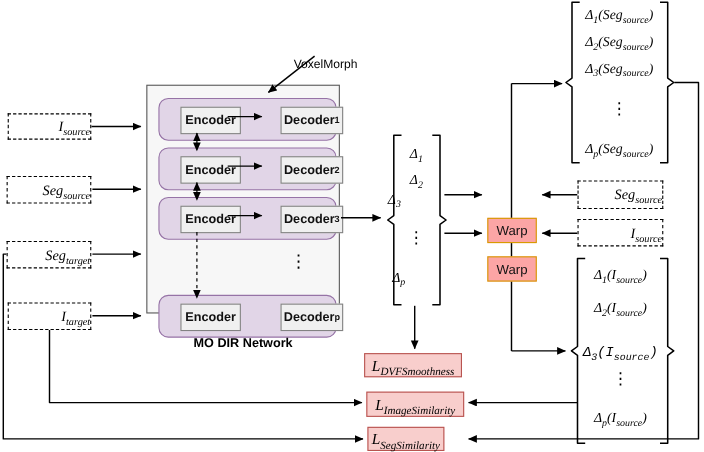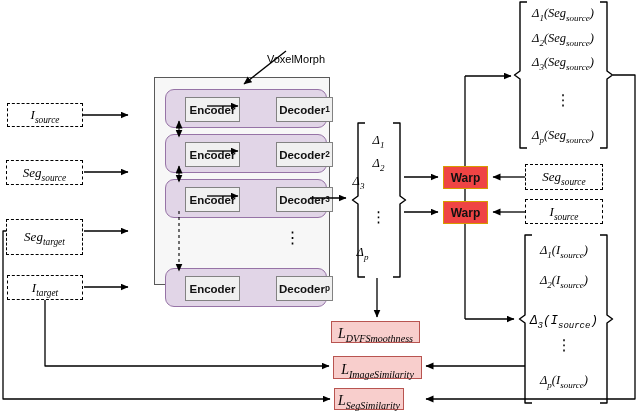--- a/index.html
+++ b/index.html
@@ -1,67 +1,68 @@
 <!DOCTYPE html>
 <html><head>
 <meta charset="utf-8">
 <style>
   html,body{margin:0;padding:0;}
   body{width:640px;height:411px;position:relative;background:#ffffff;overflow:hidden;
        font-family:"Liberation Sans",sans-serif;}
   .abs{position:absolute;box-sizing:border-box;}
   
-  .dashedbox{border:1px dashed #000;background:#fff;display:flex;align-items:center;justify-content:center;}
+  .dashedbox{border:1px dashed #000;background:#fff;display:flex;align-items:center;justify-content:flex-end;}
   .math{font-family:"Liberation Serif",serif;font-style:italic;font-size:13px;color:#000;white-space:nowrap;}
   sub{font-size:72%;line-height:0;}
   
   .network{background:#f7f7f7;border:1.5px solid #595959;}
   .row{position:absolute;left:10px;width:160px;height:37px;background:#e1d5e7;
        border:1px solid #9673a6;border-radius:9px;}
   .module{position:absolute;top:7px;height:23px;background:#f0f0f0;border:1px solid #828282;
           display:flex;align-items:center;justify-content:center;
           font-weight:bold;font-size:11.5px;color:#111;}
   .module.enc{left:19px;width:53px;}
   .module.dec{left:110px;width:55px;}
   .netlabel{position:absolute;left:0;width:100%;top:228px;text-align:center;
             font-weight:bold;font-size:11.5px;color:#000;}
   .dots{font-family:"Liberation Serif",serif;font-size:16px;color:#000;text-align:center;}
   
   .bent{position:absolute;height:18px;line-height:18px;text-align:center;
         font-family:"Liberation Serif",serif;font-style:italic;font-size:12.5px;color:#000000;white-space:nowrap;}
   .bent.dots-e{font-style:normal;font-size:15px;}
   
-  .warp{background:#ef4444;border:1.5px solid #d79b00;display:flex;align-items:center;justify-content:center;
-        font-weight:bold;font-size:12px;color:#111;}
+  .warp{background:#fca5a5;border:1.5px solid #d79b00;display:flex;align-items:center;justify-content:center;
+        font-weight:normal;font-size:12px;color:#111;margin-top:32px;}
   .loss{background:#f8cecc;border:1px solid #b85450;display:flex;align-items:flex-end;justify-content:center;}
   .loss .math{font-size:14px;}
   .flabel{font-size:11px;color:#000;text-align:center;}
   svg{position:absolute;left:0;top:0;}
 </style>
 </head>
 <body>
 
-<div class="abs network" style="left:133px;top:77px;width:176px;height:208px;margin-left:21px;">
+<div class="abs network" style="left:133px;top:77px;width:176px;height:208px;">
   <div class="row" style="top:11px;">
     <div class="module enc">Encoder</div>
     <div class="module dec">Decoder<sub>1</sub></div>
   </div>
   <div class="row" style="top:56px;">
     <div class="module enc">Encoder</div>
     <div class="module dec">Decoder<sub>2</sub></div>
   </div>
   <div class="row" style="top:101px;">
     <div class="module enc">Encoder</div>
     <div class="module dec">Decoder<sub>3</sub></div>
   </div>
   <div class="abs dots" style="left:110px;top:150px;width:55px;">⋮</div>
   <div class="row" style="top:190px;">
     <div class="module enc">Encoder</div>
     <div class="module dec">Decoder<sub>p</sub></div>
   </div>
+  <div class="netlabel">MO DIR Network</div>
 </div>
 
 <svg width="640" height="411" viewBox="0 0 640 411">
   <defs>
     <marker id="ah" markerWidth="9" markerHeight="8" refX="7.5" refY="3.5" orient="auto" markerUnits="userSpaceOnUse">
       <path d="M0,0 L8,3.5 L0,7 Z" fill="#000"></path>
     </marker>
     <marker id="ahs" markerWidth="9" markerHeight="8" refX="7.5" refY="3.5" orient="auto-start-reverse" markerUnits="userSpaceOnUse">
       <path d="M0,0 L8,3.5 L0,7 Z" fill="#000"></path>
     </marker>
@@ -105,21 +106,21 @@
 </svg>
 
 <div class="abs flabel" style="left:258px;top:33px;width:76px;margin-top:20px;">VoxelMorph</div>
 
 <div class="abs dashedbox" style="left:7px;top:103px;width:76px;height:24px;">
   <span class="math">I<sub>source</sub></span>
 </div>
 <div class="abs dashedbox" style="left:6px;top:160px;width:77px;height:25px;">
   <span class="math">Seg<sub>source</sub></span>
 </div>
-<div class="abs dashedbox" style="left:6px;top:219px;width:77px;height:36px;">
+<div class="abs dashedbox" style="left:6px;top:219px;width:77px;height:25px;">
   <span class="math">Seg<sub>target</sub></span>
 </div>
 <div class="abs dashedbox" style="left:7px;top:275px;width:76px;height:25px;">
   <span class="math">I<sub>target</sub></span>
 </div>
 
 <div class="bent" style="left:352px;width:53px;top:131px;">Δ<sub>1</sub></div>
 <div class="bent" style="left:352px;width:53px;top:154px;">Δ<sub>2</sub></div>
 <div class="bent" style="left:332px;width:53px;top:172px;">Δ<sub>3</sub></div>
 <div class="bent dots-e" style="left:352px;width:53px;top:208px;">⋮</div>

